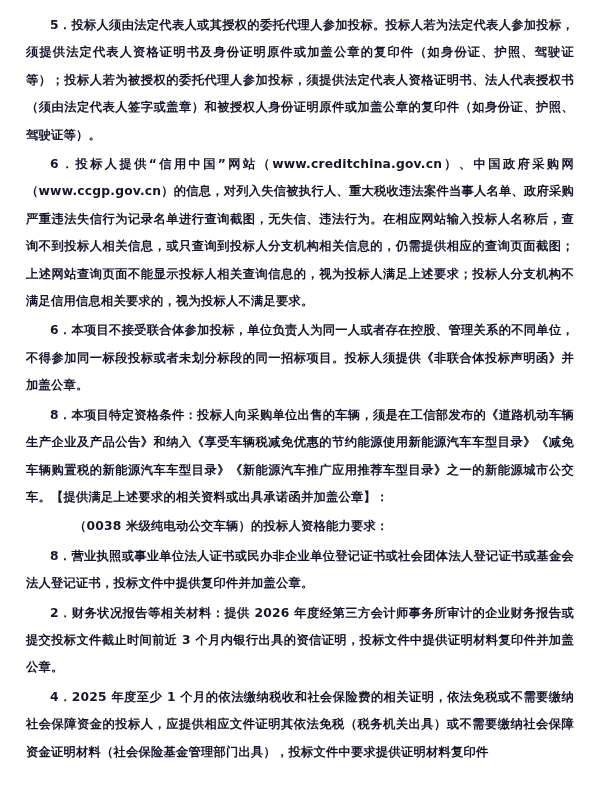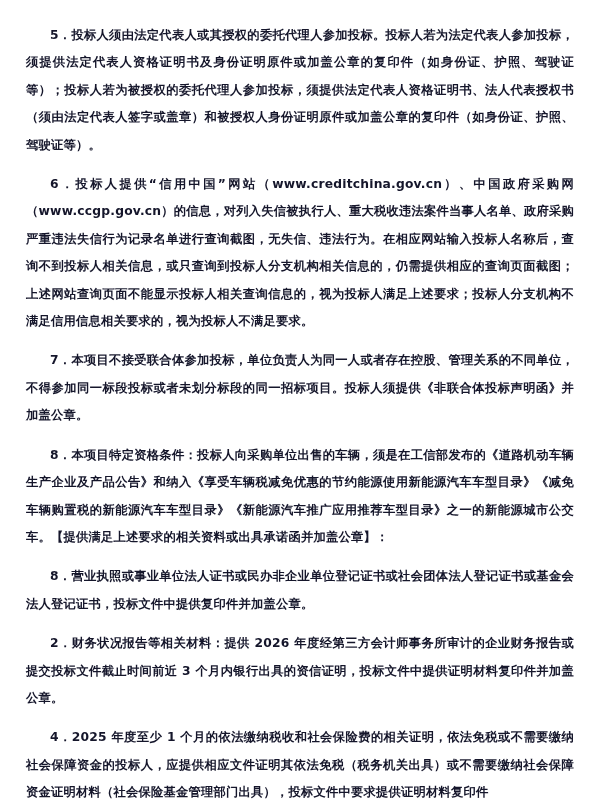--- a/index.html
+++ b/index.html
@@ -19,36 +19,37 @@
     height: 804px;
     box-sizing: border-box;
     padding: 10px 26px 0 26px;
     position: relative;
   }
   .para {
     font-size: 12.3px;
     line-height: 27.4px;
     text-align: justify;
     text-justify: inter-ideograph;
-    margin: 12px 0 0 0;
+    margin: 2px 0 0 0;
     letter-spacing: 0.2px;
     color: #15162b;
     font-weight: 600;
   }
   .para.indent {
     text-indent: 24px;
   }
   .para.indent2 {
     text-indent: 48px;
   }
 </style>
 </head>
 <body>
 
 <div class="page">
   <p class="para indent">5．投标人须由法定代表人或其授权的委托代理人参加投标。投标人若为法定代表人参加投标，须提供法定代表人资格证明书及身份证明原件或加盖公章的复印件（如身份证、护照、驾驶证等）；投标人若为被授权的委托代理人参加投标，须提供法定代表人资格证明书、法人代表授权书（须由法定代表人签字或盖章）和被授权人身份证明原件或加盖公章的复印件（如身份证、护照、驾驶证等）。</p>
   <p class="para indent">6．投标人提供“信用中国”网站（www.creditchina.gov.cn）、中国政府采购网（www.ccgp.gov.cn）的信息，对列入失信被执行人、重大税收违法案件当事人名单、政府采购严重违法失信行为记录名单进行查询截图，无失信、违法行为。在相应网站输入投标人名称后，查询不到投标人相关信息，或只查询到投标人分支机构相关信息的，仍需提供相应的查询页面截图；上述网站查询页面不能显示投标人相关查询信息的，视为投标人满足上述要求；投标人分支机构不满足信用信息相关要求的，视为投标人不满足要求。</p>
-  <p class="para indent">7．本项目不接受联合体参加投标，单位负责人为同一人或者存在控股、管理关系的不同单位，不得参加同一标段投标或者未划分标段的同一招标项目。投标人须提供《非联合体投标声明函》并加盖公章。</p>
+  <p class="para indent">6．本项目不接受联合体参加投标，单位负责人为同一人或者存在控股、管理关系的不同单位，不得参加同一标段投标或者未划分标段的同一招标项目。投标人须提供《非联合体投标声明函》并加盖公章。</p>
   <p class="para indent">8．本项目特定资格条件：投标人向采购单位出售的车辆，须是在工信部发布的《道路机动车辆生产企业及产品公告》和纳入《享受车辆税减免优惠的节约能源使用新能源汽车车型目录》《减免车辆购置税的新能源汽车车型目录》《新能源汽车推广应用推荐车型目录》之一的新能源城市公交车。【提供满足上述要求的相关资料或出具承诺函并加盖公章】：</p>
+  <p class="para indent2">（0038 米级纯电动公交车辆）的投标人资格能力要求：</p>
   <p class="para indent">8．营业执照或事业单位法人证书或民办非企业单位登记证书或社会团体法人登记证书或基金会法人登记证书，投标文件中提供复印件并加盖公章。</p>
   <p class="para indent">2．财务状况报告等相关材料：提供 2026 年度经第三方会计师事务所审计的企业财务报告或提交投标文件截止时间前近 3 个月内银行出具的资信证明，投标文件中提供证明材料复印件并加盖公章。</p>
   <p class="para indent">4．2025 年度至少 1 个月的依法缴纳税收和社会保险费的相关证明，依法免税或不需要缴纳社会保障资金的投标人，应提供相应文件证明其依法免税（税务机关出具）或不需要缴纳社会保障资金证明材料（社会保险基金管理部门出具），投标文件中要求提供证明材料复印件</p>
 </div>
 
 </body></html>

